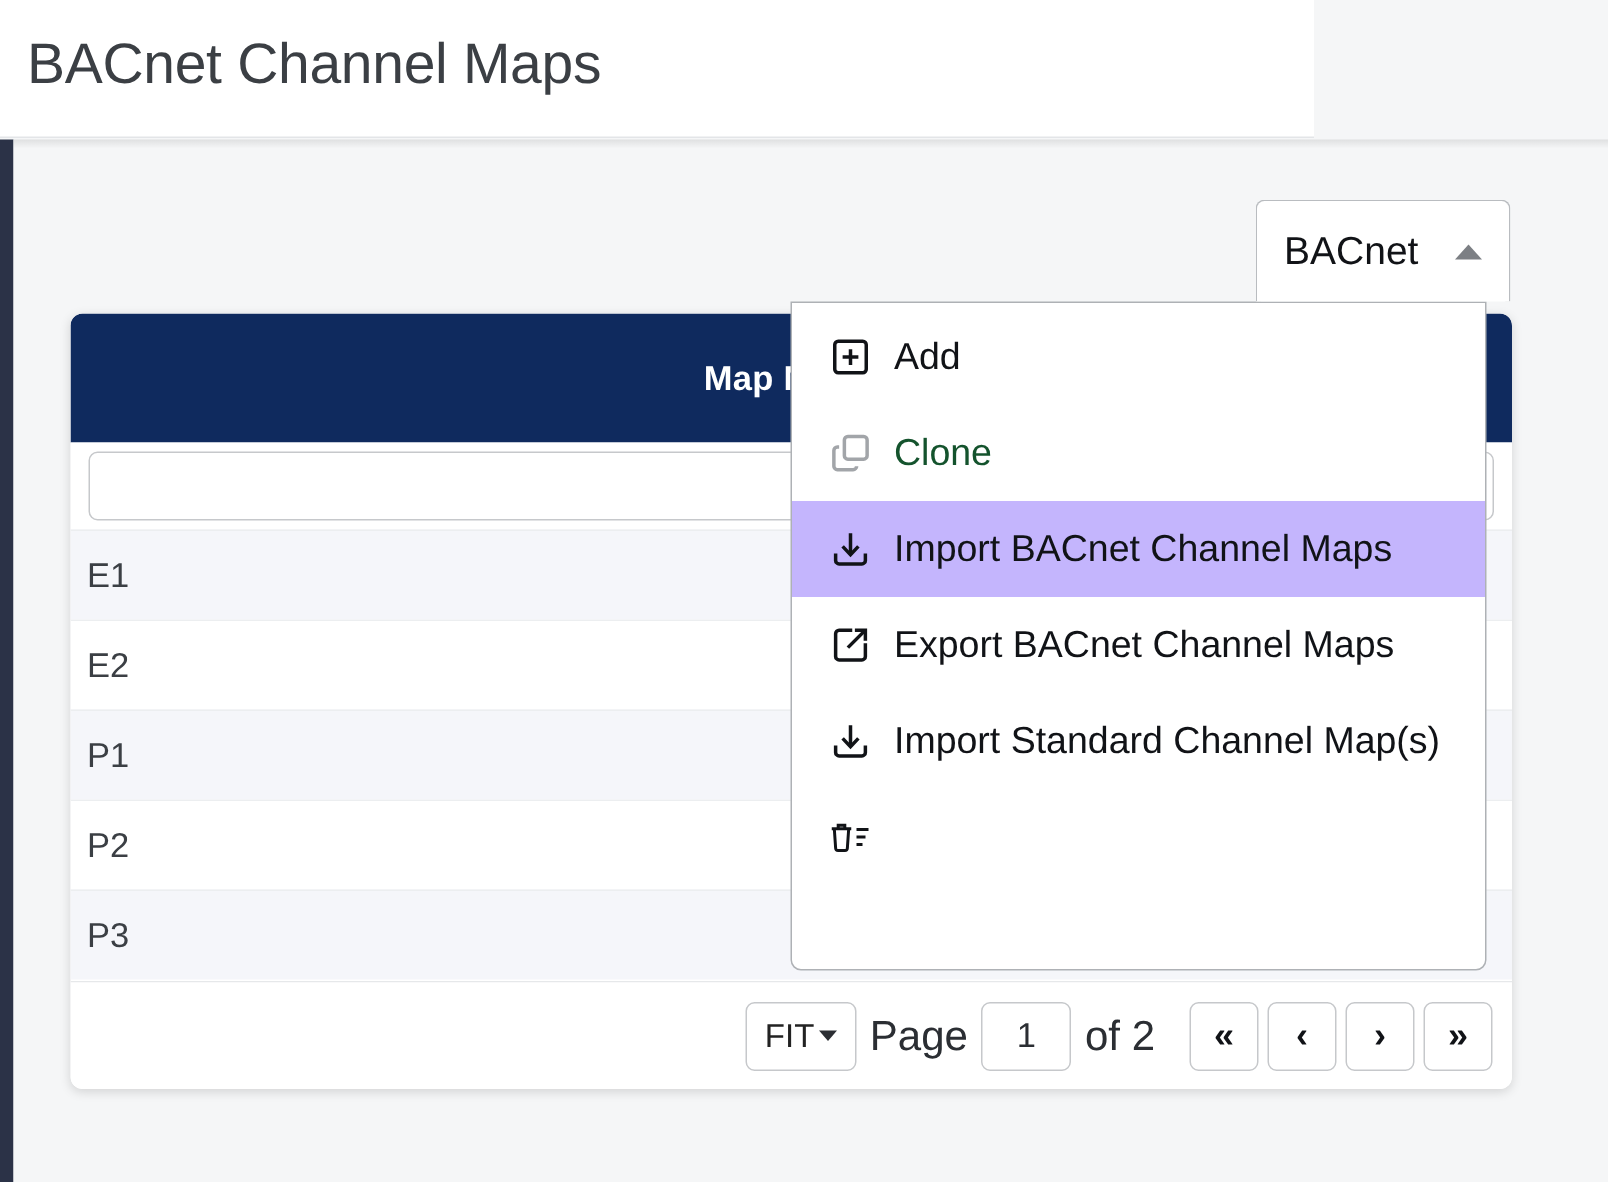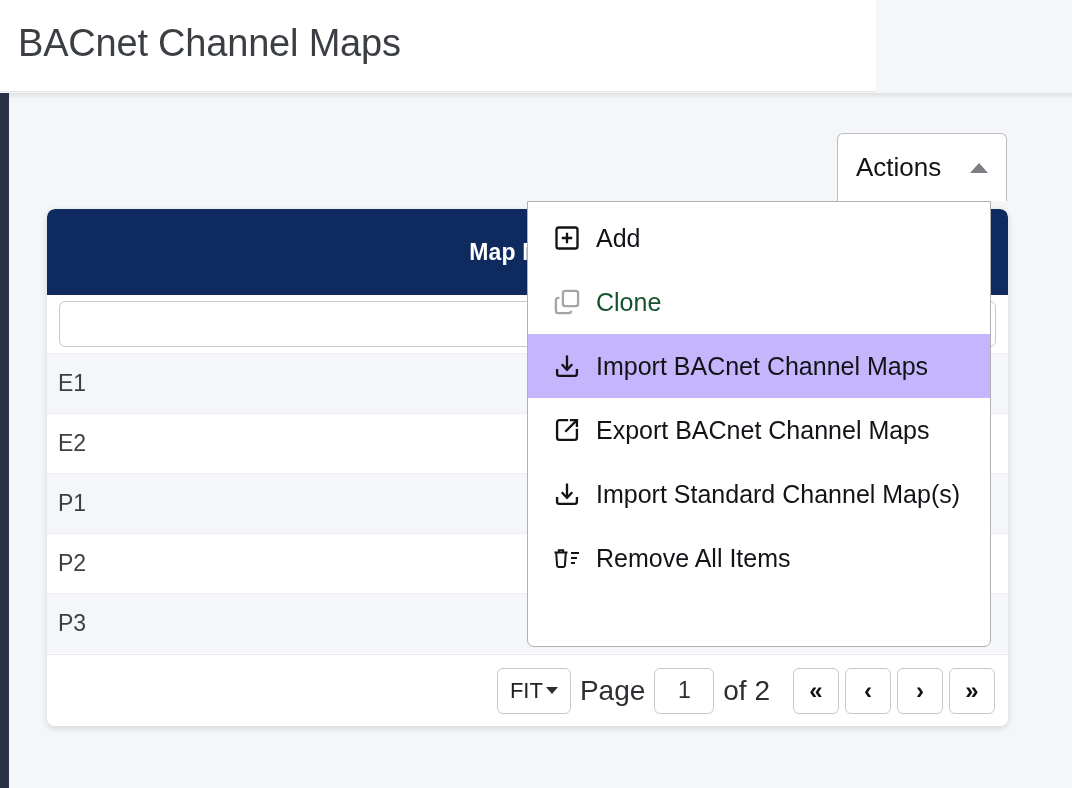--- a/index.html
+++ b/index.html
@@ -281,22 +281,21 @@
       <span class="mi-icon">
         <svg width="30" height="28" viewBox="0 0 30 24" fill="none" stroke="#111317" stroke-width="2">
           <path d="M2.5 6.5h13"></path>
           <path d="M6.8 6.5V4.2h4.4v2.3"></path>
           <path d="M4.2 6.5l0.9 13a1.6 1.6 0 0 0 1.6 1.5h4.6a1.6 1.6 0 0 0 1.6-1.5l0.9-13"></path>
           <line x1="19" y1="7" x2="27" y2="7"></line>
           <line x1="19" y1="12" x2="25" y2="12"></line>
           <line x1="19" y1="17" x2="23" y2="17"></line>
         </svg>
       </span>
-      <span class="mi-label">Remove All Items</span>
     </div>
   </div>
 
   <div class="actions-btn">
-    <span class="actions-label">Actions</span>
+    <span class="actions-label">BACnet</span>
     <span class="caret-up"></span>
   </div>
 
 </div>
 
 </body></html>

